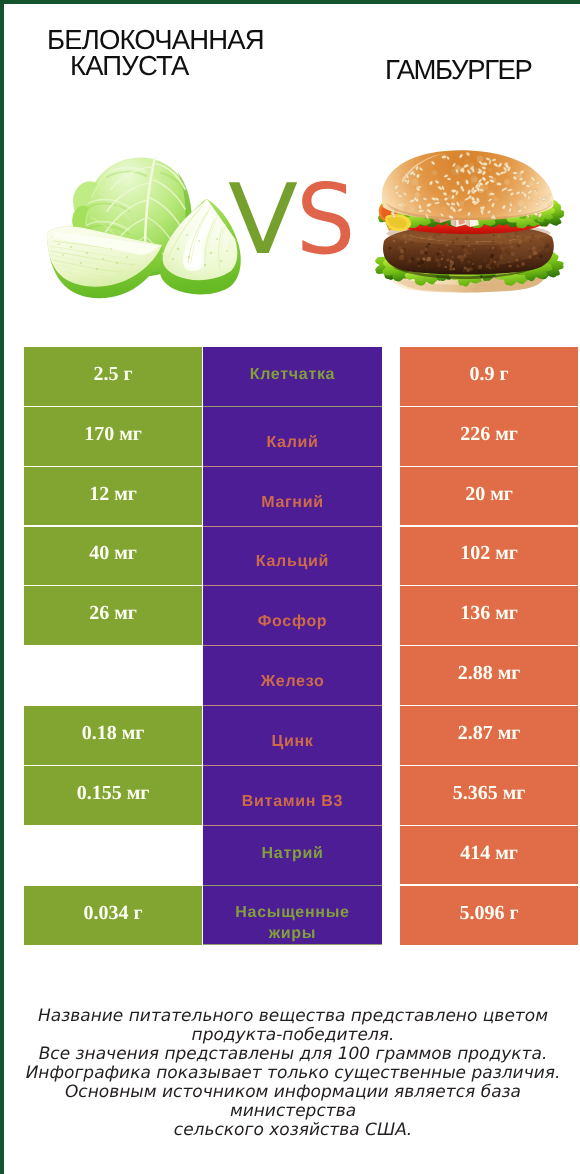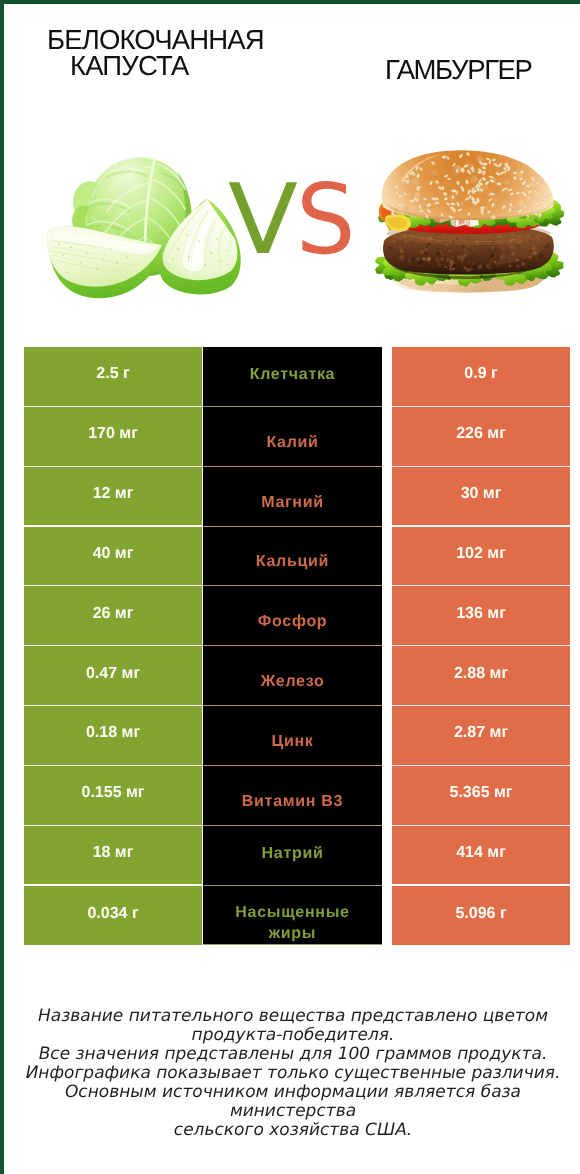--- a/index.html
+++ b/index.html
@@ -46,35 +46,35 @@
     position:absolute; top:0; bottom:0;
     display:flex; align-items:center; justify-content:center;
     box-sizing:border-box;
   }
   .c > span { position:relative; top:-2px; }
   .c > span.multiline { top:7.5px; }
   .c-left  { left:0px;   width:179px; }
   .c-mid   { left:179px; width:179px; }
   .c-right { left:358px; width:179px; }
   .c-left.blk  { left:0px;   width:178px; }
-  .c-right.blk { left:368px; width:178px; }
+  .c-right.blk { left:376px; width:178px; }
   .row:not(:last-child) .blk { bottom:1.2px; }
   .green  { background:#82a532; }
   .orange { background:#e06c48; }
   .val {
-    font-size:16px; font-weight:700; color:#fcfdf3;
-    letter-spacing:0px; white-space:nowrap;
+    font-size:20px; font-weight:700; color:#fcfdf3;
+    letter-spacing:0px; white-space:nowrap;font-family:Liberation Serif, serif;
   }
   .lbl {
     font-size:16px; font-weight:700; line-height:21px;
     letter-spacing:0.7px; text-align:center; max-width:135px;
   }
   .lbl.g { color:#839f3c; }
   .lbl.o { color:#cd6a4a;margin-top:16px; }
-  .c-mid.bg { background:#000000; }
+  .c-mid.bg { background:#4c1d95; }
   .c-mid.bb-g { border-bottom:1px solid #949e6c; }
   .c-mid.bb-o { border-bottom:1px solid #bd8b7f; }
 
   
   .footer {
     position:absolute; left:0; top:1003px; width:578px;
     text-align:center; font-family:"DejaVu Sans", sans-serif;
     font-size:17px; line-height:19.03px;
     color:#221e1f; letter-spacing:0px;font-style:italic;
   }
@@ -874,21 +874,21 @@
         </div>
       </div>
       <div class="row">
         <div class="c c-left blk green">
           <span class="val">12 мг</span>
         </div>
         <div class="c c-mid bg bb-o">
           <span class="lbl o">Магний</span>
         </div>
         <div class="c c-right blk orange">
-          <span class="val">30 мг</span>
+          <span class="val">20 мг</span>
         </div>
       </div>
       <div class="row">
         <div class="c c-left blk green">
           <span class="val">40 мг</span>
         </div>
         <div class="c c-mid bg bb-o">
           <span class="lbl o">Кальций</span>
         </div>
         <div class="c c-right blk orange">
@@ -900,23 +900,20 @@
           <span class="val">26 мг</span>
         </div>
         <div class="c c-mid bg bb-o">
           <span class="lbl o">Фосфор</span>
         </div>
         <div class="c c-right blk orange">
           <span class="val">136 мг</span>
         </div>
       </div>
       <div class="row">
-        <div class="c c-left blk green">
-          <span class="val">0.47 мг</span>
-        </div>
         <div class="c c-mid bg bb-o">
           <span class="lbl o">Железо</span>
         </div>
         <div class="c c-right blk orange">
           <span class="val">2.88 мг</span>
         </div>
       </div>
       <div class="row">
         <div class="c c-left blk green">
           <span class="val">0.18 мг</span>
@@ -933,23 +930,20 @@
           <span class="val">0.155 мг</span>
         </div>
         <div class="c c-mid bg bb-o">
           <span class="lbl o">Витамин B3</span>
         </div>
         <div class="c c-right blk orange">
           <span class="val">5.365 мг</span>
         </div>
       </div>
       <div class="row">
-        <div class="c c-left blk green">
-          <span class="val">18 мг</span>
-        </div>
         <div class="c c-mid bg bb-g">
           <span class="lbl g">Натрий</span>
         </div>
         <div class="c c-right blk orange">
           <span class="val">414 мг</span>
         </div>
       </div>
       <div class="row">
         <div class="c c-left blk green">
           <span class="val">0.034 г</span>

